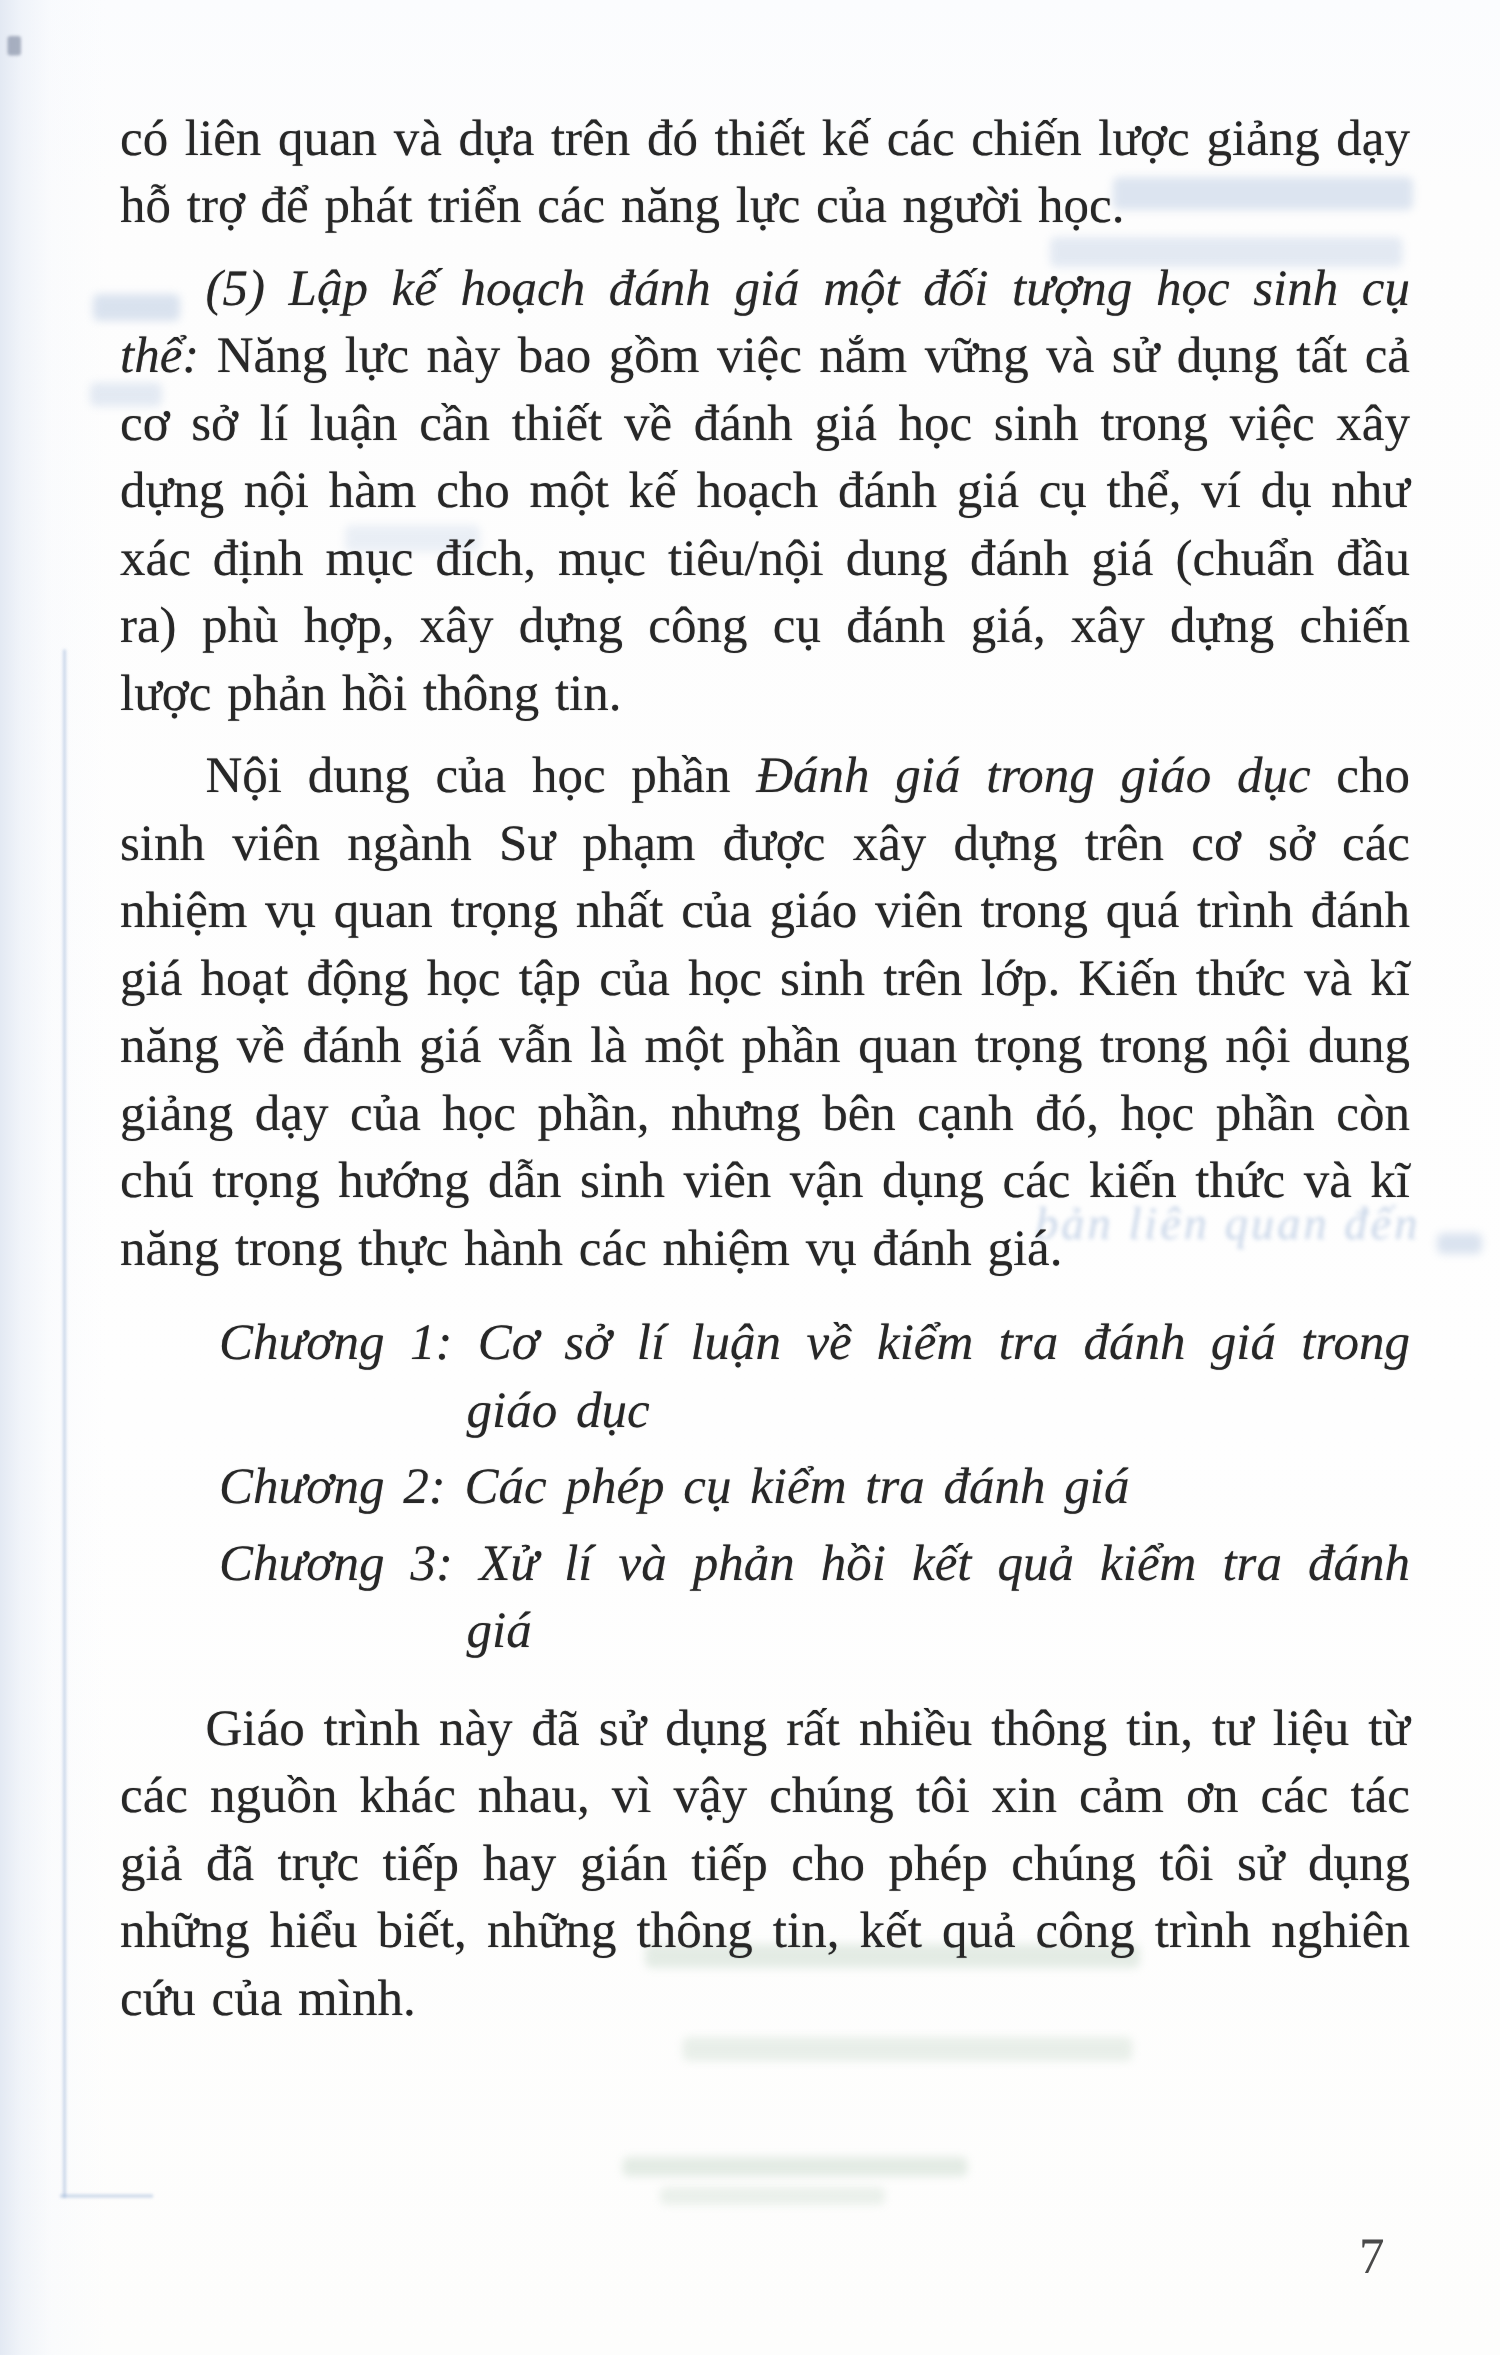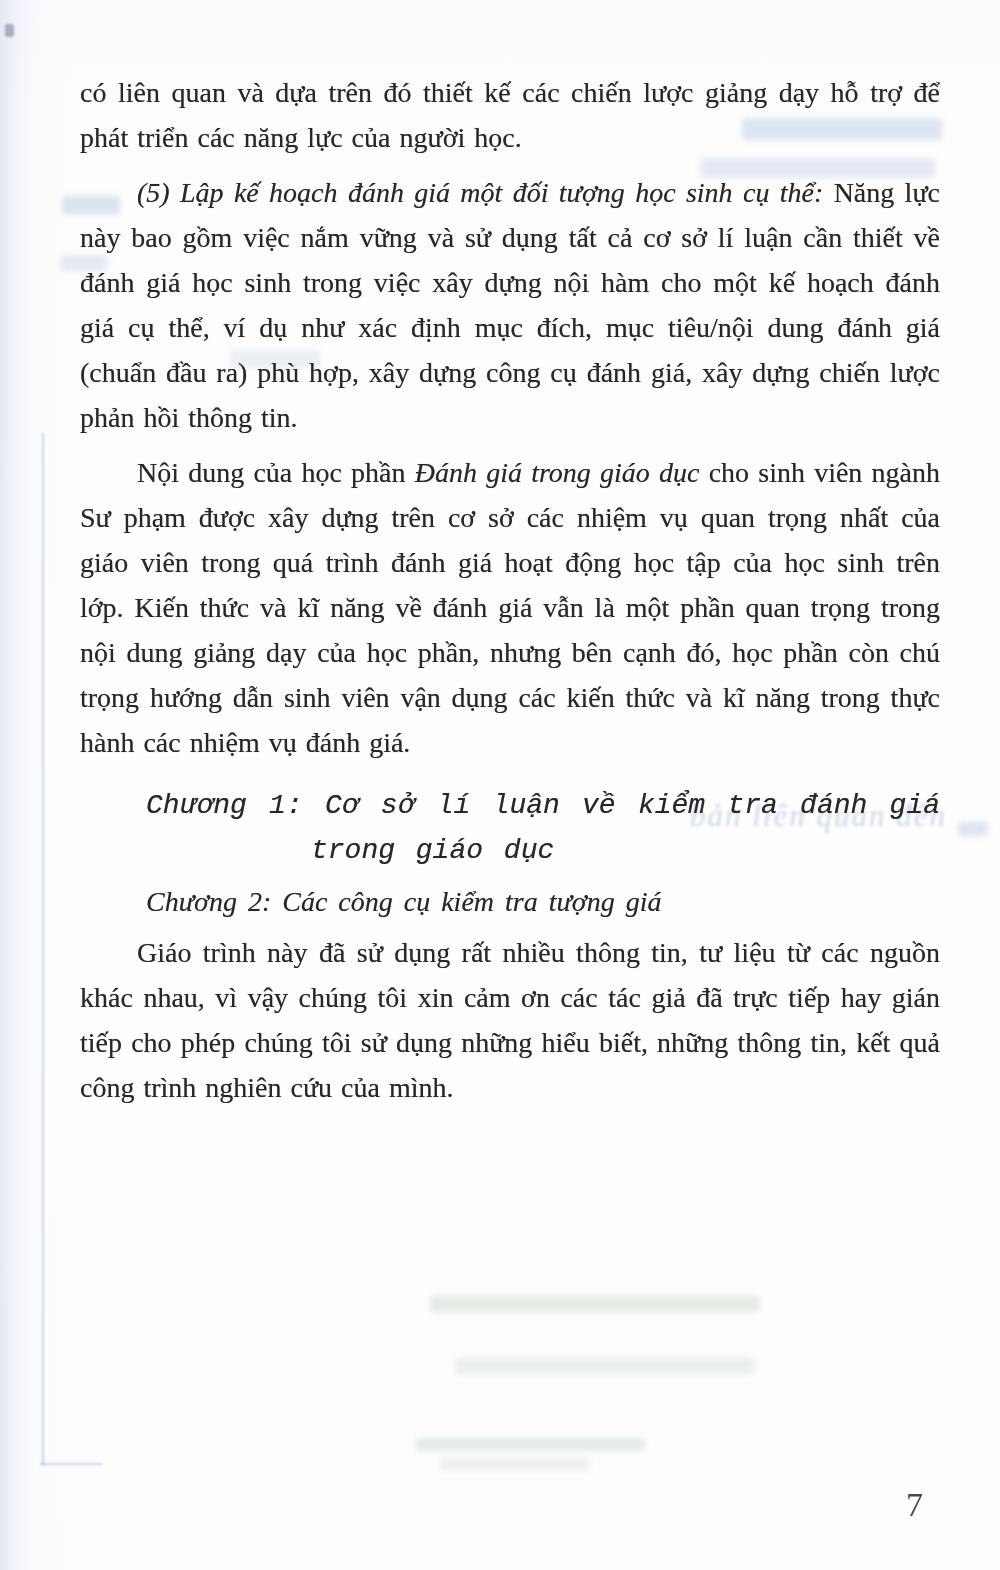--- a/index.html
+++ b/index.html
@@ -12,38 +12,38 @@
   .page {
     position: relative;
     width: 1000px; height: 1570px;
     background:
       linear-gradient(90deg, var(--edge-tint) 0px, rgba(230,236,246,0.55) 14px, rgba(244,247,252,0.35) 34px, rgba(255,255,255,0) 70px),
       linear-gradient(180deg, #fbfcfe 0%, #fdfdfd 8%, #fefefe 60%, #fdfdfc 100%);
   }
   .text-column {
     position: absolute;
     left: 80px; top: 70px; width: 860px;
-    font-size: 28px;
+    font-size: 34px;
     line-height: 45px;
     color: var(--text-color);
     text-align: justify;
     text-shadow: 0 0 0.7px rgba(45,45,45,0.55);
   }
   .text-column p { margin: 0 0 10px 0; }
   .text-column p.indent { text-indent: 57px; font-family: Liberation Serif, serif; }
   .text-column p.body { word-spacing: 2px; }
   .it { font-style: italic; }
   .chapter {
     font-style: italic;
     margin: 0 0 6px 0 !important;
     padding-left: 231px;
     text-indent: -165px;
     word-spacing: 4px;
   }
-  .chapter-first { margin-top: 18px !important; font-family: Liberation Mono, monospace; }
+  .chapter-first { margin-top: 18px !important; }
   .chapter-last { margin-bottom: 20px !important; }
   .page-number {
     position: absolute;
     left: 906px; top: 1486px;
     font-size: 34px;
     color: var(--pagenum-color);
     font-family: "Liberation Serif", serif;
   }
   
   .artifact { position: absolute; pointer-events: none; }
@@ -104,19 +104,20 @@
   <div class="artifact ghost-green gg-2"></div>
   <div class="artifact ghost-green gg-3"></div>
   <div class="artifact ghost-green gg-4"></div>
   <div class="artifact ghost-text">bản liên quan đến</div>
 
   <div class="text-column">
       <p class="body"><span>có liên quan và dựa trên đó thiết kế các chiến lược giảng dạy hỗ trợ để phát triển các năng lực của người học.</span></p>
       <p class="body indent"><span class="it">(5) Lập kế hoạch đánh giá một đối tượng học sinh cụ thể:</span><span> Năng lực này bao gồm việc nắm vững và sử dụng tất cả cơ sở lí luận cần thiết về đánh giá học sinh trong việc xây dựng nội hàm cho một kế hoạch đánh giá cụ thể, ví dụ như xác định mục đích, mục tiêu/nội dung đánh giá (chuẩn đầu ra) phù hợp, xây dựng công cụ đánh giá, xây dựng chiến lược phản hồi thông tin.</span></p>
       <p class="body indent"><span>Nội dung của học phần </span><span class="it">Đánh giá trong giáo dục</span><span> cho sinh viên ngành Sư phạm được xây dựng trên cơ sở các nhiệm vụ quan trọng nhất của giáo viên trong quá trình đánh giá hoạt động học tập của học sinh trên lớp. Kiến thức và kĩ năng về đánh giá vẫn là một phần quan trọng trong nội dung giảng dạy của học phần, nhưng bên cạnh đó, học phần còn chú trọng hướng dẫn sinh viên vận dụng các kiến thức và kĩ năng trong thực hành các nhiệm vụ đánh giá.</span></p>
       <p class="chapter chapter-first"><span class="it">Chương 1: Cơ sở lí luận về kiểm tra đánh giá trong giáo dục</span></p>
-      <p class="chapter"><span class="it">Chương 2: Các công cụ kiểm tra tượng giá</span></p>
+      <p class="chapter"><span class="it">Chương 2: Các phép cụ kiểm tra đánh giá</span></p>
+      <p class="chapter chapter-last"><span class="it">Chương 3: Xử lí và phản hồi kết quả kiểm tra đánh giá</span></p>
       <p class="body indent"><span>Giáo trình này đã sử dụng rất nhiều thông tin, tư liệu từ các nguồn khác nhau, vì vậy chúng tôi xin cảm ơn các tác giả đã trực tiếp hay gián tiếp cho phép chúng tôi sử dụng những hiểu biết, những thông tin, kết quả công trình nghiên cứu của mình.</span></p>
     </div>
 
   <div class="page-number">7</div>
 
 </div>
 
 </body></html>

